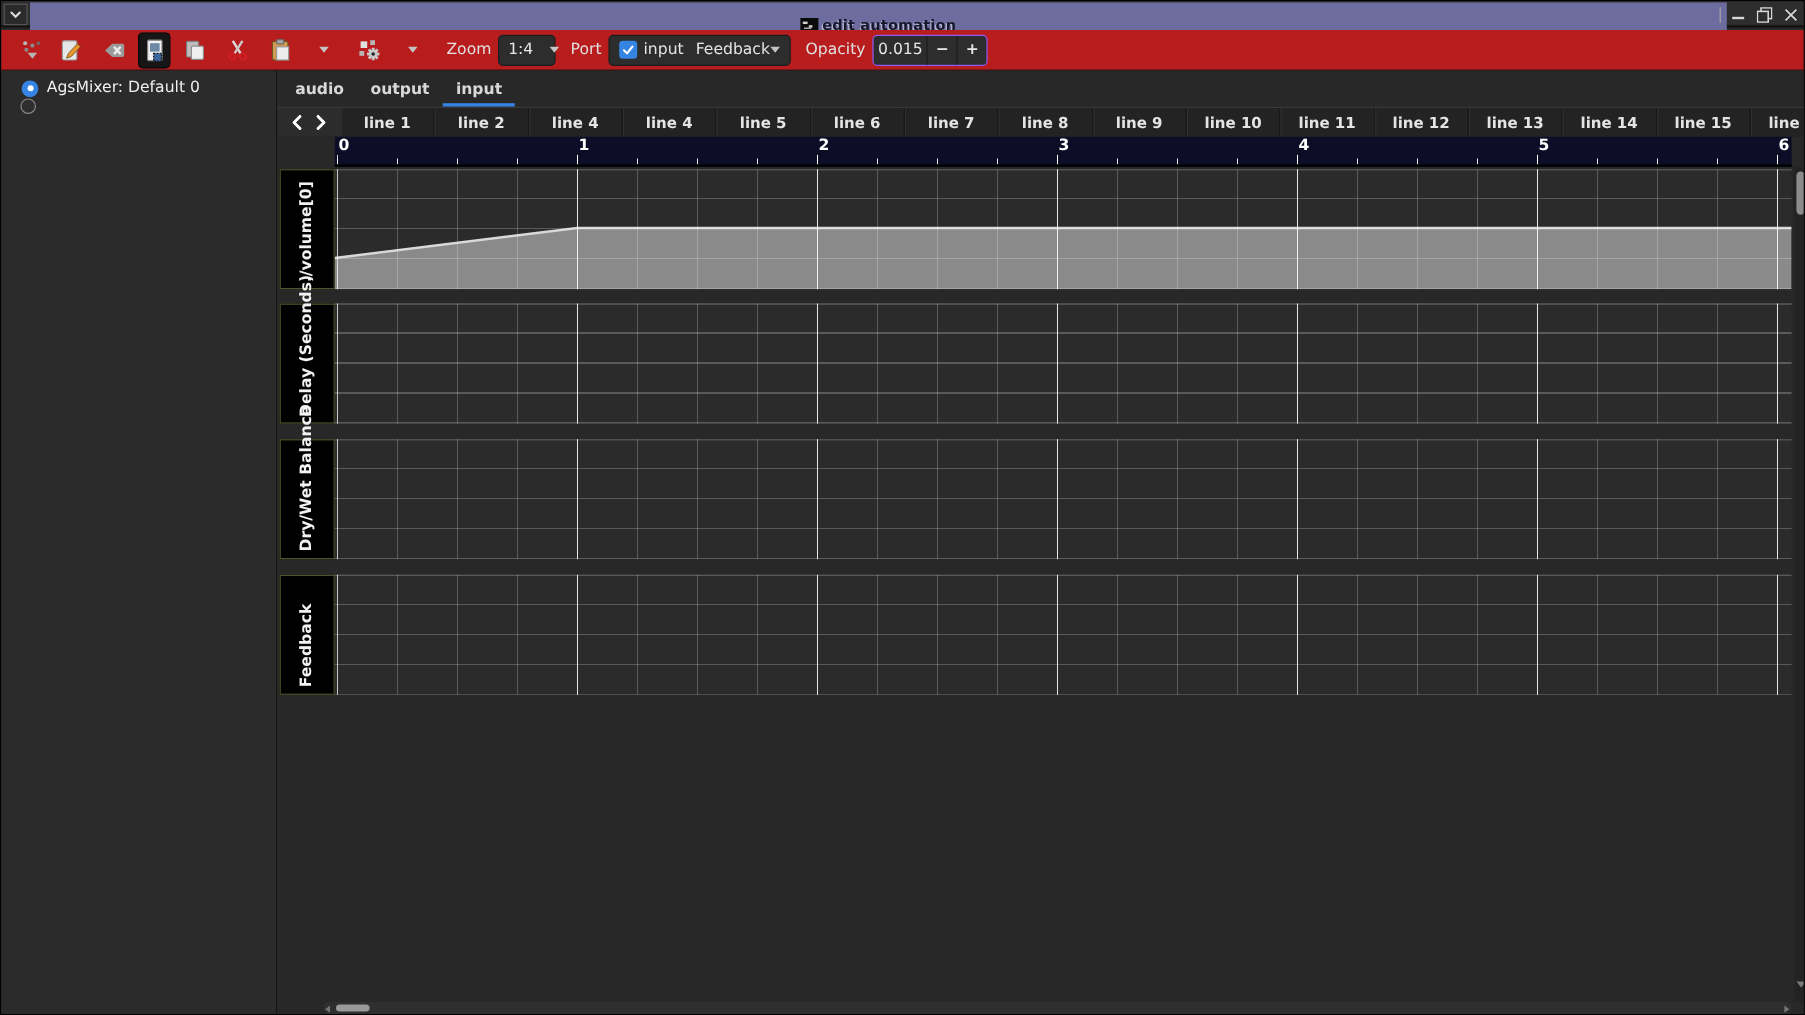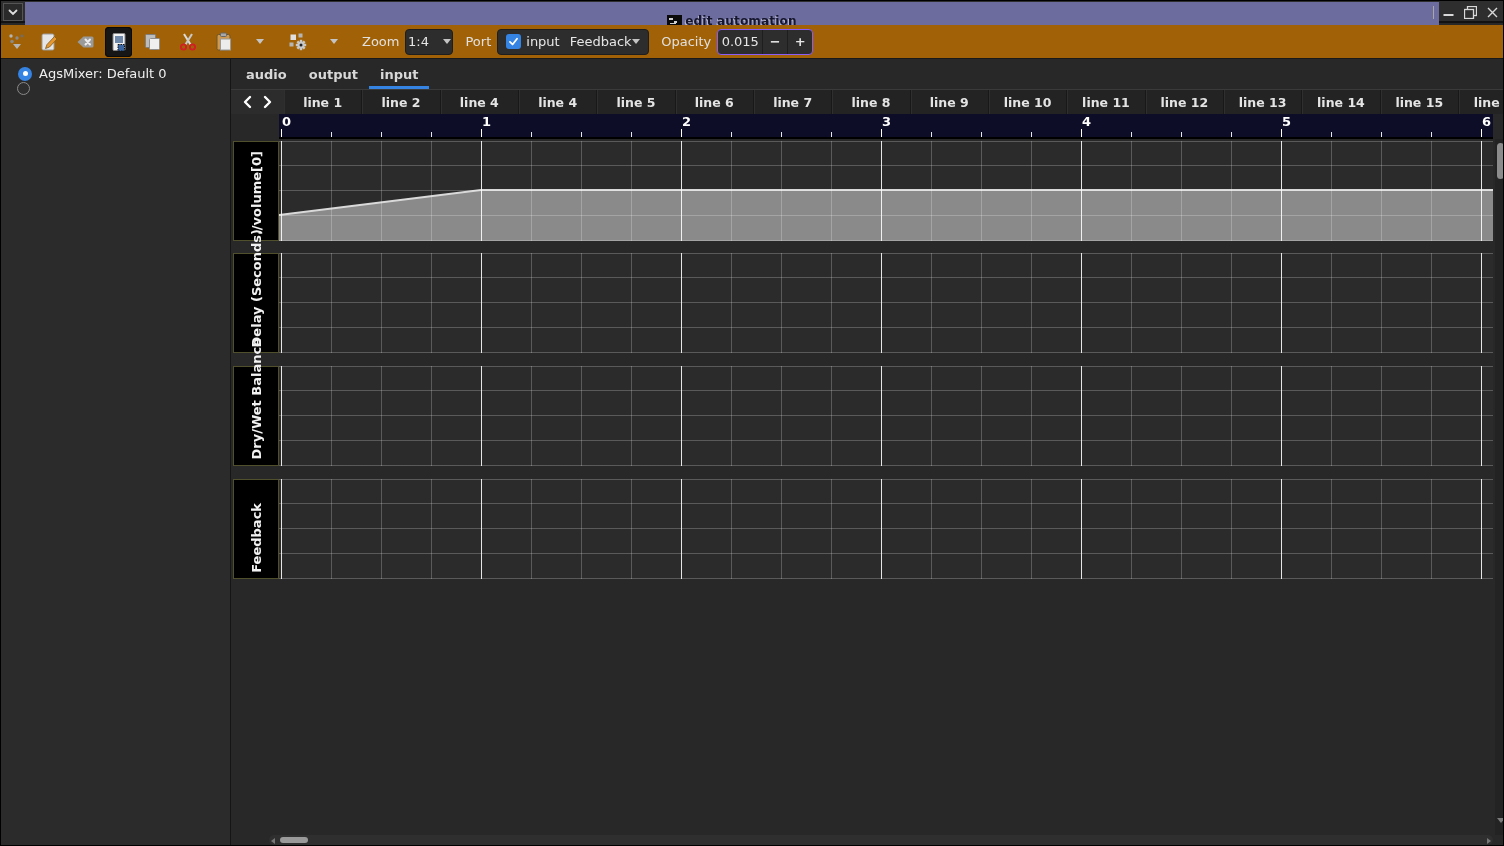--- a/index.html
+++ b/index.html
@@ -16,21 +16,21 @@
   .app-icon i { position:absolute; background:#cfcfcf; height:2px; }
   .app-icon i:nth-child(1){ left:2px; top:3px; width:4px; }
   .app-icon i:nth-child(2){ left:7px; top:6px; width:3px; }
   .app-icon i:nth-child(3){ left:3px; top:8px; width:6px; height:1px; }
   .win-title { font-size:12px; font-weight:bold; color:#16162e; text-shadow:-1px 1px 0 rgba(255,255,255,0.5); letter-spacing:0.2px; }
   .win-controls { position:absolute; right:2px; top:1px; height:20px; display:flex; align-items:center; gap:7px; padding-right:3px; }
   .wc-sep { width:1px; height:13px; background:#a8a8a8; }
   .wc-btn { width:15px; height:15px; display:flex; align-items:center; justify-content:center; }
 
   
-  .toolbar { position:absolute; left:0; top:24px; width:1504px; height:34px; background:#a16207; border-bottom:1px solid #191919; display:flex; align-items:center; padding-left:4px; }
+  .toolbar { position:absolute; left:0; top:24px; width:1504px; height:34px; background:#b91c1c; border-bottom:1px solid #191919; display:flex; align-items:center; padding-left:14px; }
   .tbtn { width:24px; height:28px; display:flex; align-items:center; justify-content:center; border-radius:4px; }
   .tbtn.active { background:#161616; box-shadow:inset 0 0 0 1px #0a0a0a; width:27px; height:30px; }
   .caret { width:0; height:0; border-left:4px solid transparent; border-right:4px solid transparent; border-top:5px solid #c4c4c4; }
   .tb-label { color:#e0e0e0; font-size:13px; }
   .combo { height:26px; background:#2d2d2d; border:1px solid #1e1e1e; border-radius:4px; display:flex; align-items:center; color:#e6e6e6; font-size:13px; }
   .spin { height:26px; background:#2d2d2d; border:1px solid #8b5cf6; border-radius:4px; display:flex; align-items:stretch; color:#e6e6e6; font-size:13px; }
   .spin .seg { display:flex; align-items:center; justify-content:center; }
   .spin .seg + .seg { border-left:1px solid #1e1e1e; }
   .checkbox { width:15px; height:15px; border-radius:3px; background:#3584e4; display:flex; align-items:center; justify-content:center; }
 
@@ -201,21 +201,21 @@
           </g>
           <circle cx="13" cy="13" r="3.6" fill="#c9c9c9"></circle>
           <circle cx="13" cy="13" r="1.5" fill="#242424"></circle>
         </svg>
     </div>
     <div class="tbtn ml12">
         <span class="caret"></span>
       </div>
 
     <span class="tb-label ml16">Zoom</span>
-    <div class="combo ml6" style="width:48px; padding:0 7px; justify-content:center;gap:14px;">
+    <div class="combo ml6" style="width:48px; padding:0 7px; justify-content:flex-start;gap:14px;">
       <span>1:4</span>
       <span class="caret"></span>
     </div>
 
     <span class="tb-label ml10">Port</span>
     <div class="combo ml6" style="width:152px; padding:0 8px;">
       <span class="checkbox">
         <svg width="11" height="11" viewBox="0 0 14 14">
             <path d="M2.5 7.5 L5.8 10.8 L11.5 3.5" fill="none" stroke="#ffffff" stroke-width="2.2" stroke-linecap="round" stroke-linejoin="round"></path>
           </svg>

